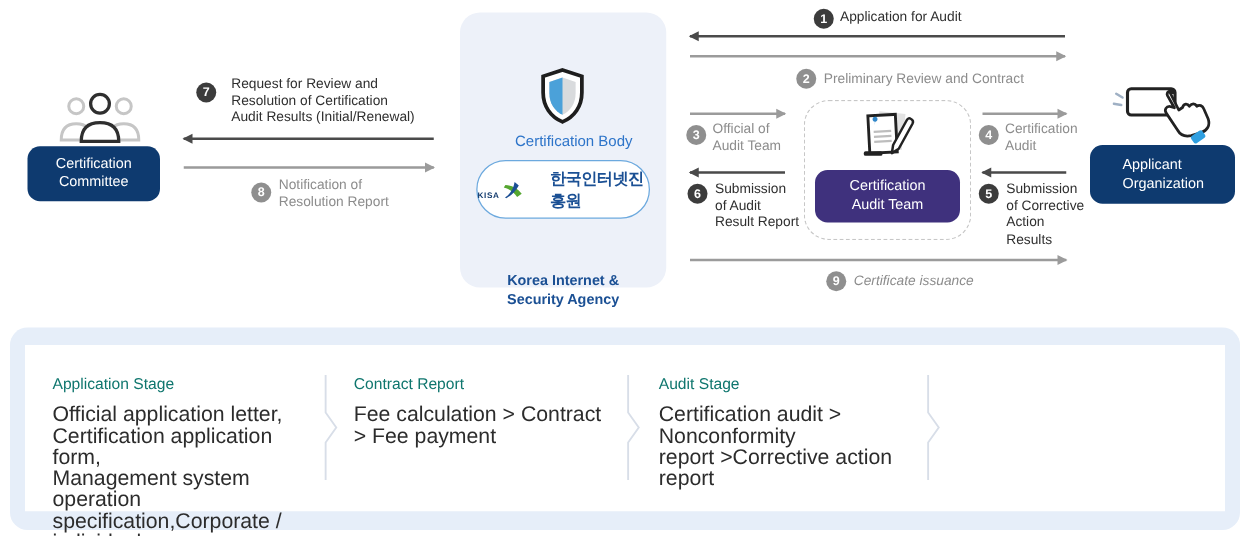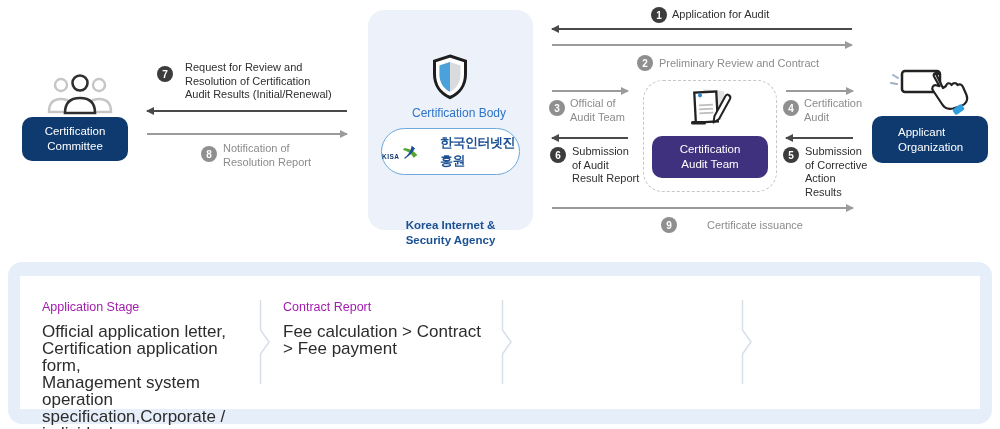--- a/index.html
+++ b/index.html
@@ -55,21 +55,21 @@
     border-left:8px solid currentColor; }
 
   .icon { position:absolute; }
 
   
   .stages-outer { position:absolute; left:8px; top:262px; width:984px; height:162px;
     background:#e6eef9; border-radius:14px; }
   .stages-inner { position:absolute; left:20px; top:276px; width:960px; height:133px;
     background:#ffffff; }
   .stage-col { position:absolute; top:300px; }
-  .stage-title { color:#a21caf; font-size:12.5px; font-weight:500; margin-bottom:9px; }
+  .stage-title { color:#0f766e; font-size:12.5px; font-weight:500; margin-bottom:9px; }
   .stage-body { color:#2c2c2c; font-size:17px; line-height:17px; white-space:pre-line; }
   .divider { position:absolute; top:300px; }
 </style>
 </head>
 <body>
 
 <div id="stage">
 
   <svg class="icon" style="left:45px; top:71px;" width="70" height="44" viewBox="0 0 70 44">
     <g fill="#fff" stroke="#c6c6c6" stroke-width="2.4">
@@ -182,21 +182,21 @@
   </svg>
   <div class="purple-box" style="left:652px; top:136px; width:116px; height:42px;">
     <span>Certification
 Audit Team</span>
   </div>
 
   <div class="arrow gray head-right" style="left:552px; top:207px; width:301px;"></div>
   <div class="circle gray" style="left:661px; top:217px;">
       <span>9</span>
     </div>
-  <div class="slabel gray nowrap" style="left:707px; top:219px;">Certificate issuance</div>
+  <div class="slabel gray nowrap" style="left:683px; top:219px;font-style:italic;">Certificate issuance</div>
 
   <svg class="icon" style="left:890px; top:64px;" width="82" height="52" viewBox="0 0 82 52">
     <g stroke="#9fb0c4" stroke-width="2" stroke-linecap="round">
       <line x1="3" y1="11" x2="8" y2="14"></line>
       <line x1="1" y1="19" x2="7" y2="20"></line>
     </g>
     <rect x="12" y="7" width="38" height="21" rx="3" fill="#fff" stroke="#222" stroke-width="2.5"></rect>
     <path d="M46 10 l7 14 3 -2 c1 -3.5 4 -3.5 5.5 -1 c2 -2.5 4.5 -2.5 6 0 c2 -1.5 4.5 -0.5 5.5 2 l3.5 8 c2 5.5 -1 9.5 -5.5 11 l-8 2.5 c-4.5 1 -8.5 0 -11 -4.5 l-9 -13.5 c-1.8 -2.8 0 -5.5 3 -5.3 l3.5 1 -5.5 -9.7 c-1.5 -3 2.5 -5 5 -2.5 z" fill="#fff" stroke="#222" stroke-width="2.2" stroke-linejoin="round"></path>
     <rect x="63" y="42" width="11" height="7" rx="2" fill="#2f9fe0" transform="rotate(-35 68.5 45.5)"></rect>
   </svg>
@@ -222,20 +222,25 @@
 
   <div class="stage-col" style="left:283px; width:208px;">
     <div class="stage-title">Contract Report</div>
     <div class="stage-body">Fee calculation &gt; Contract
 &gt; Fee payment</div>
   </div>
   <svg class="divider" style="left:501px;" width="14" height="84" viewBox="0 0 14 84">
     <polyline points="1.5,0 1.5,30 10,42 1.5,54 1.5,84" fill="none" stroke="#d8dee8" stroke-width="1.5"></polyline>
   </svg>
 
+  <div class="stage-col" style="left:527px; width:214px;">
+    <div class="stage-title">Audit Stage</div>
+    <div class="stage-body">Certification audit &gt; Nonconformity
+report &gt;Corrective action report</div>
+  </div>
   <svg class="divider" style="left:741px;" width="14" height="84" viewBox="0 0 14 84">
     <polyline points="1.5,0 1.5,30 10,42 1.5,54 1.5,84" fill="none" stroke="#d8dee8" stroke-width="1.5"></polyline>
   </svg>
 
   <div class="stage-col" style="left:765px; width:210px;">
   </div>
 
 </div>
 
 </body></html>

